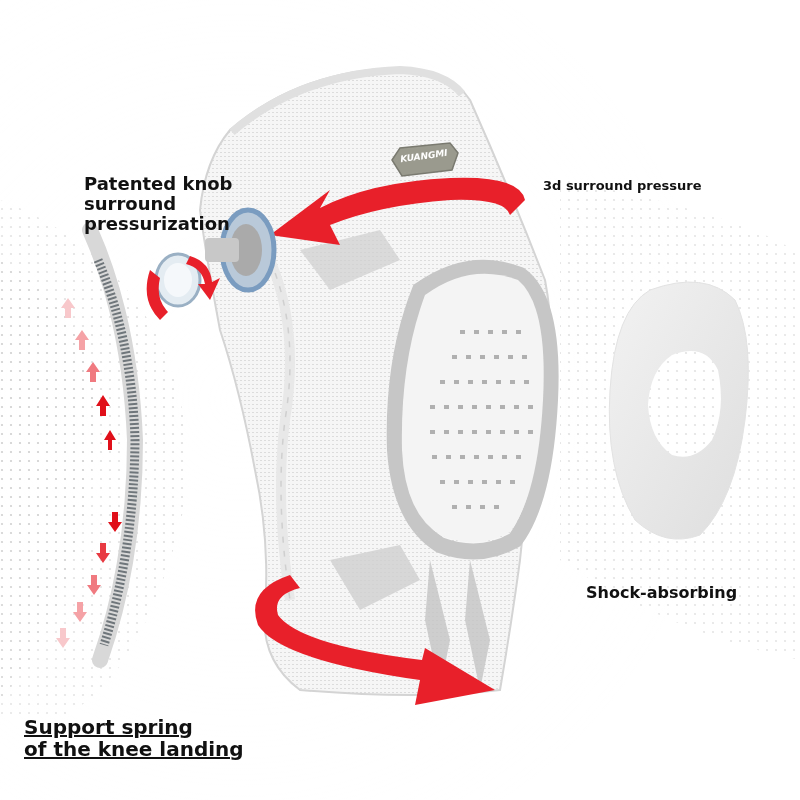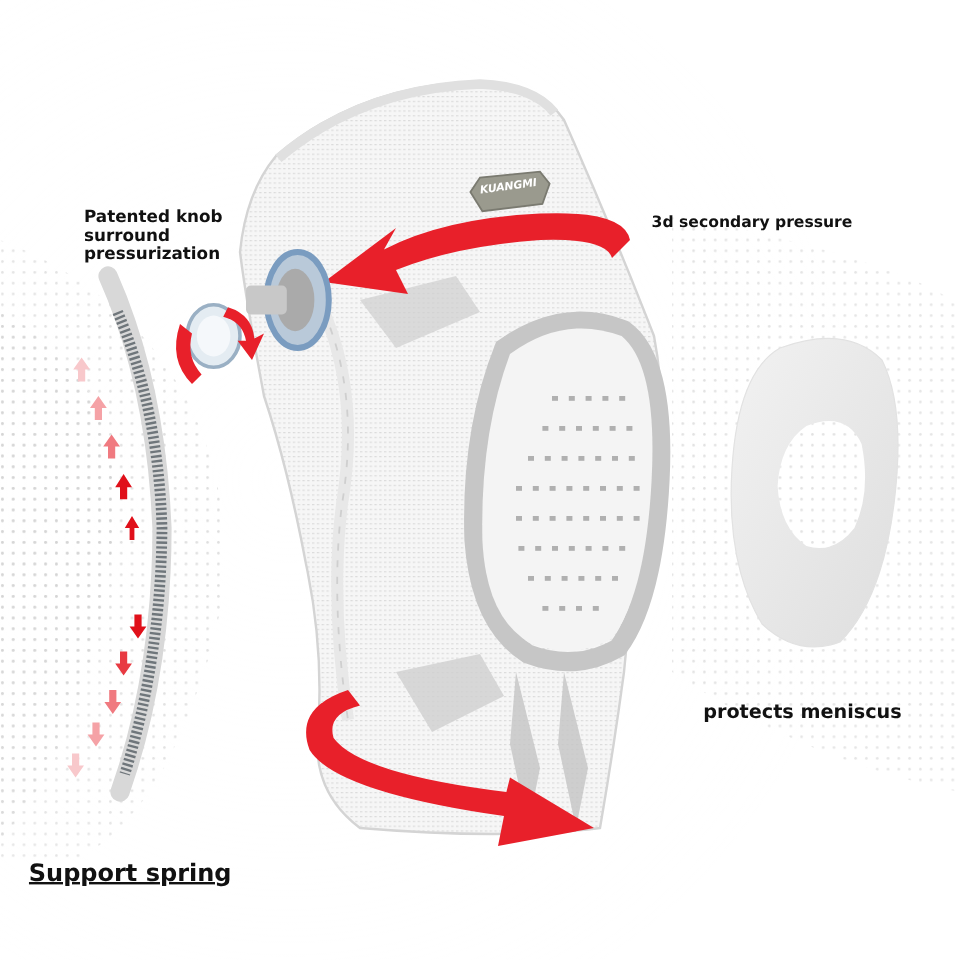--- a/index.html
+++ b/index.html
@@ -1,20 +1,20 @@
 <!DOCTYPE html>
 <html><head>
 <meta charset="utf-8">
 <style>
   html, body { margin:0; padding:0; }
   body { width:800px; height:800px; background:#ffffff; position:relative; overflow:hidden;
          font-family:"DejaVu Sans", sans-serif; }
   .abs { position:absolute; }
   .label { position:absolute; color:#111; font-weight:bold; line-height:1.12; }
-  .lbl-knob { left:70px; top:174px; font-size:14px; }
+  .lbl-knob { left:84px; top:174px; font-size:18px; }
   .lbl-3d { left:543px; top:179px; font-size:13px; }
   .lbl-shock { left:586px; top:583px; font-size:16px; line-height:1.2; }
   .lbl-spring { left:24px; top:716px; font-size:20px; line-height:1.1;text-decoration:underline; }
   .label span { display:block; }
   svg { position:absolute; left:0; top:0; }
 </style>
 </head>
 <body>
 
 <svg width="800" height="800" viewBox="0 0 800 800">
@@ -168,22 +168,23 @@
 
 <div class="abs" style="left:400px;top:151px;font-size:9px;font-weight:bold;color:#fff;font-style:italic;transform:rotate(-8deg);">KUANGMI</div>
 
 <div class="label lbl-knob">
   <span>Patented knob</span>
   <span>surround</span>
   <span>pressurization</span>
 </div>
 
 <div class="label lbl-3d">
-  <span>3d secondary pressure</span>
+  <span>3d surround pressure</span>
 </div>
 
 <div class="label lbl-shock">
-  <span>protects meniscus</span>
+  <span>Shock-absorbing</span>
 </div>
 
 <div class="label lbl-spring">
   <span>Support spring</span>
+  <span>of the knee landing</span>
 </div>
 
 </body></html>

